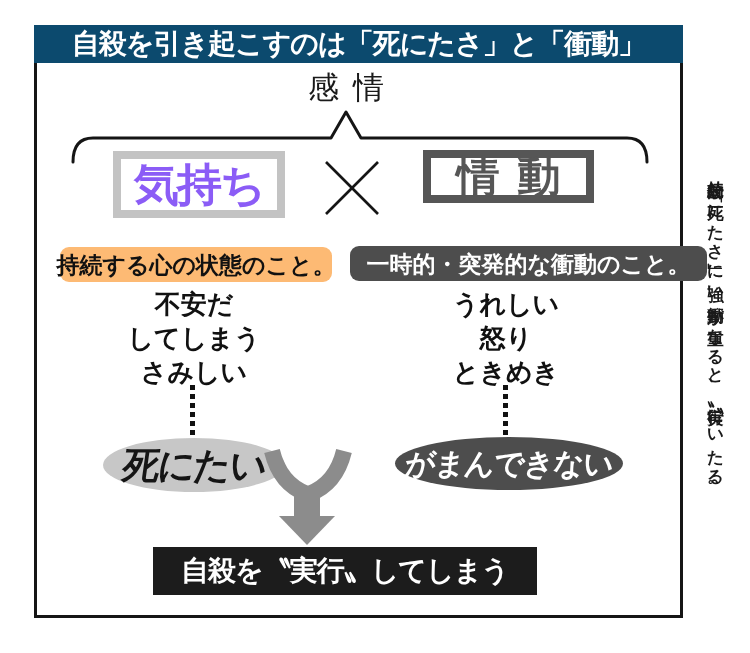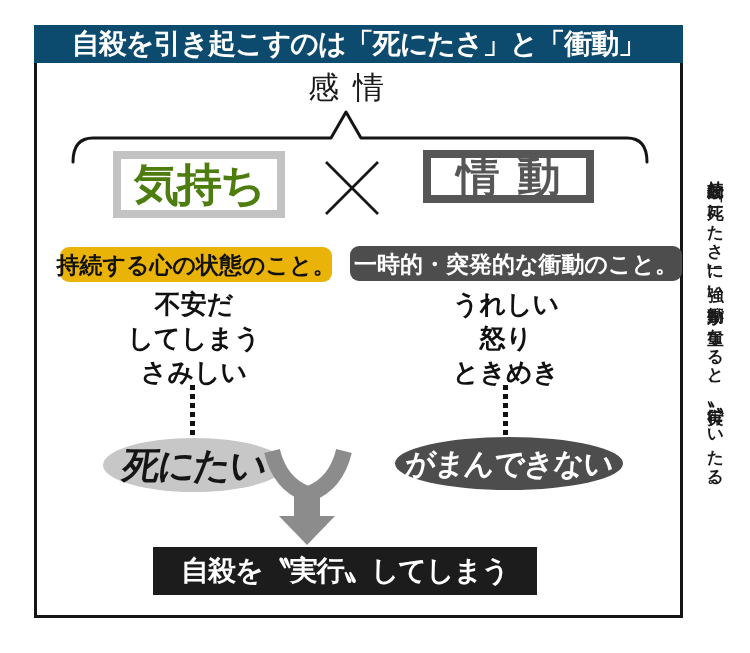--- a/index.html
+++ b/index.html
@@ -35,40 +35,40 @@
   .brace{position:absolute;left:70px;top:108px;width:580px;height:58px;}
 
   .word-box{
     position:absolute;box-sizing:border-box;background:#ffffff;
     display:flex;align-items:center;justify-content:center;
   }
   .feelings-box{
     left:113px;top:151px;width:172px;height:67px;border:8px solid #c3c3c3;
   }
   .feelings-box span{
-    font-weight:900;font-size:45px;color:#4d7c0f;letter-spacing:-2px;
+    font-weight:900;font-size:45px;color:#8b5cf6;letter-spacing:-2px;
     line-height:1;white-space:nowrap;
   }
   .impulse-box{
     left:423px;top:150px;width:171px;height:53px;border:8px solid #565656;
   }
   .impulse-box span{
     font-weight:900;font-size:43px;color:#565656;letter-spacing:18px;
     padding-left:18px;line-height:1;white-space:nowrap;
   }
   .multiply{position:absolute;left:320px;top:158px;width:64px;height:60px;}
 
   .def-badge{
     position:absolute;height:35px;border-radius:9px;box-sizing:border-box;
     display:flex;align-items:center;justify-content:center;white-space:nowrap;
   }
   .def-badge span{font-weight:900;font-size:23px;line-height:1;}
-  .feelings-def{left:60px;top:247px;width:272px;background:#eab308;}
+  .feelings-def{left:60px;top:247px;width:272px;background:#fdba74;}
   .feelings-def span{color:#111111;}
-  .impulse-def{left:350px;top:246px;width:332px;background:#4d4d4d;}
+  .impulse-def{left:350px;top:246px;width:357px;background:#4d4d4d;}
   .impulse-def span{color:#ffffff;}
 
   .examples{
     position:absolute;top:287px;width:220px;
     display:flex;flex-direction:column;align-items:center;text-align:center;
   }
   .examples span{
     font-weight:900;font-size:26px;line-height:34px;white-space:nowrap;color:#111111;
   }
   .feelings-examples{left:84px;}

